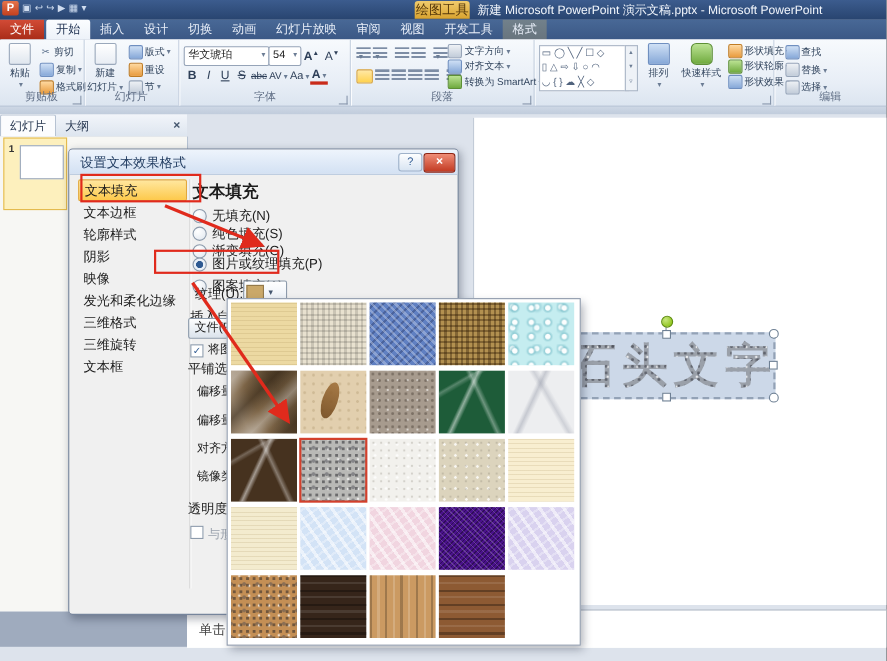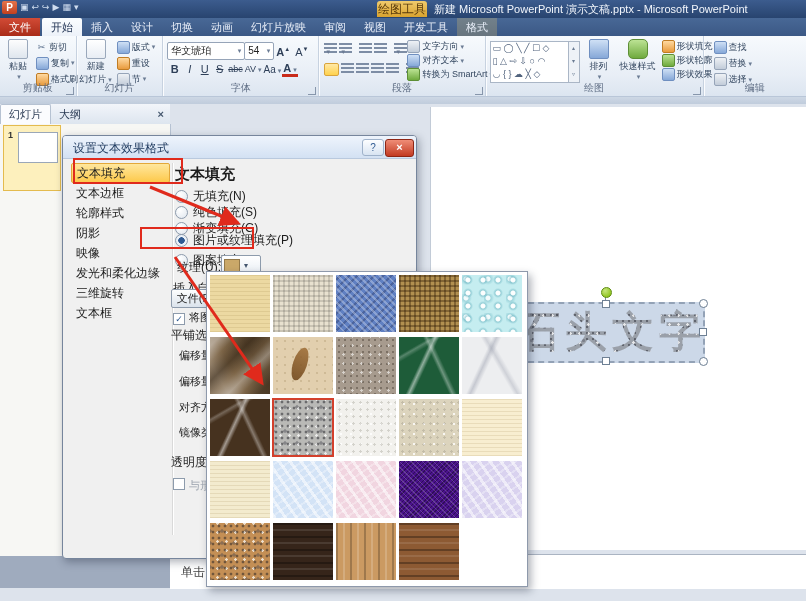--- a/index.html
+++ b/index.html
@@ -352,21 +352,20 @@
           </div>
         <div class="stackbtn dd">
             <span class="mic mic-s mic-green"></span>
             <span>形状轮廓</span>
           </div>
         <div class="stackbtn dd">
             <span class="mic mic-s mic-blue"></span>
             <span>形状效果</span>
           </div>
       </div>
-      <div class="rg-footer">绘图</div>
       <div class="dl-corner"></div>
     </div>
 
     <div class="rgroup" style="width:103px;border-right:none">
       <div style="position:absolute;left:10px;top:5px;display:flex;flex-direction:column;gap:3px">
         <div class="stackbtn">
             <span class="mic mic-s mic-blue"></span>
             <span>查找</span>
           </div>
         <div class="stackbtn dd">
@@ -424,20 +423,21 @@
       <span class="dlg-help">?</span>
       <span class="dlg-close">×</span>
     </div>
     <div class="dlg-nav">
         <div class="nav-item sel">文本填充</div>
         <div class="nav-item">文本边框</div>
         <div class="nav-item">轮廓样式</div>
         <div class="nav-item">阴影</div>
         <div class="nav-item">映像</div>
         <div class="nav-item">发光和柔化边缘</div>
+        <div class="nav-item">三维格式</div>
         <div class="nav-item">三维旋转</div>
         <div class="nav-item">文本框</div>
       </div>
     <div class="dlg-sep"></div>
     <div class="panel-h">文本填充</div>
     <div id="opt-rows">
         <div class="opt-row" style="top: 52px;">
           <span class="radio"></span>
           <span>无填充(N)</span>
         </div>

